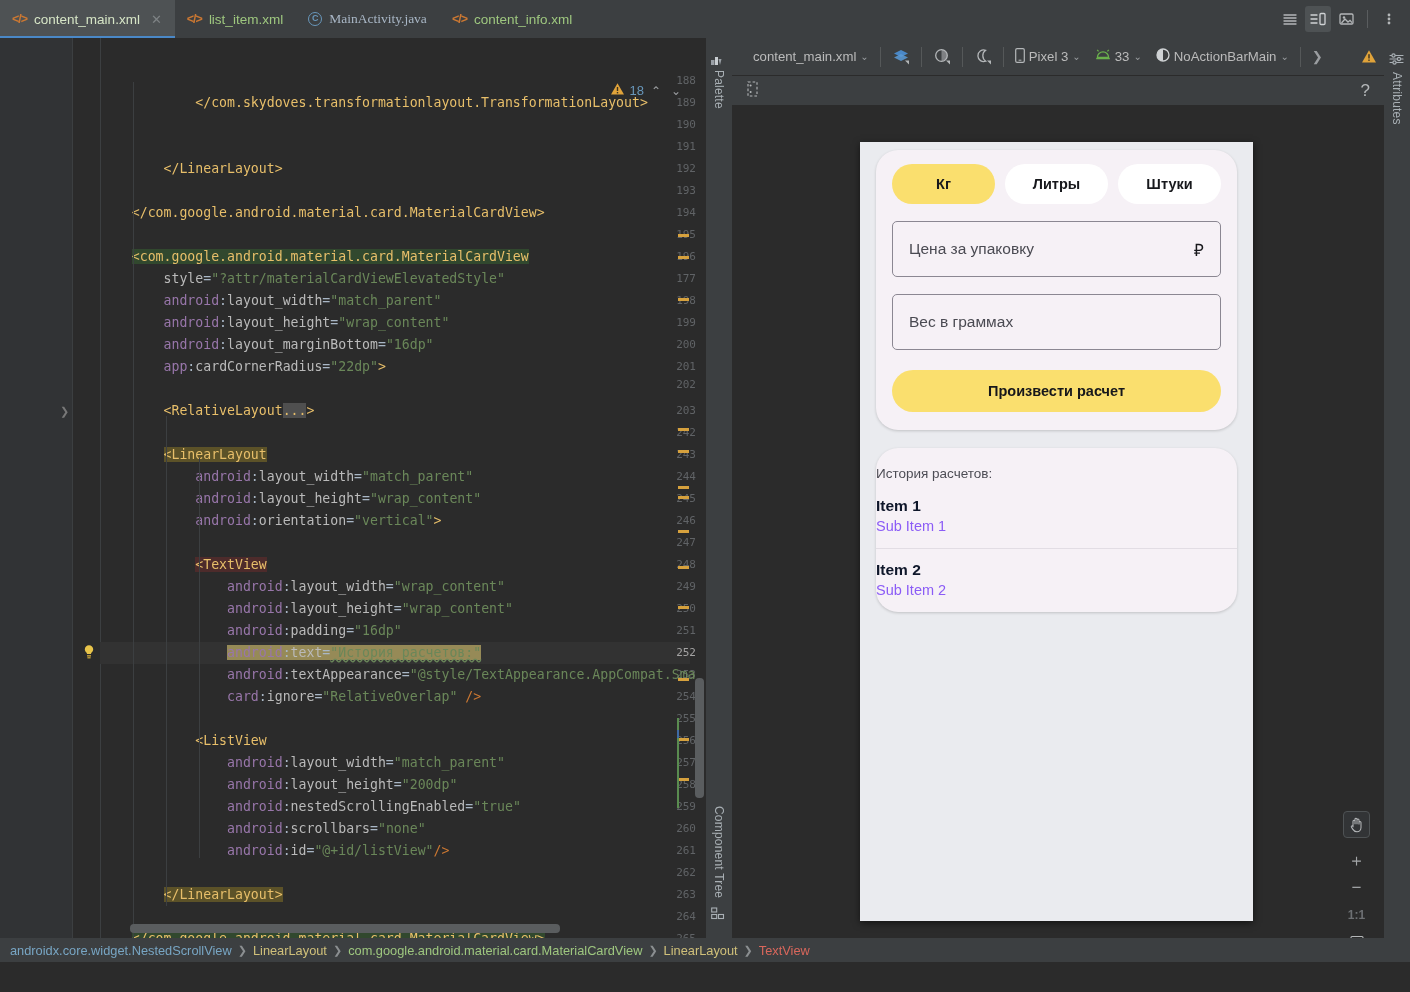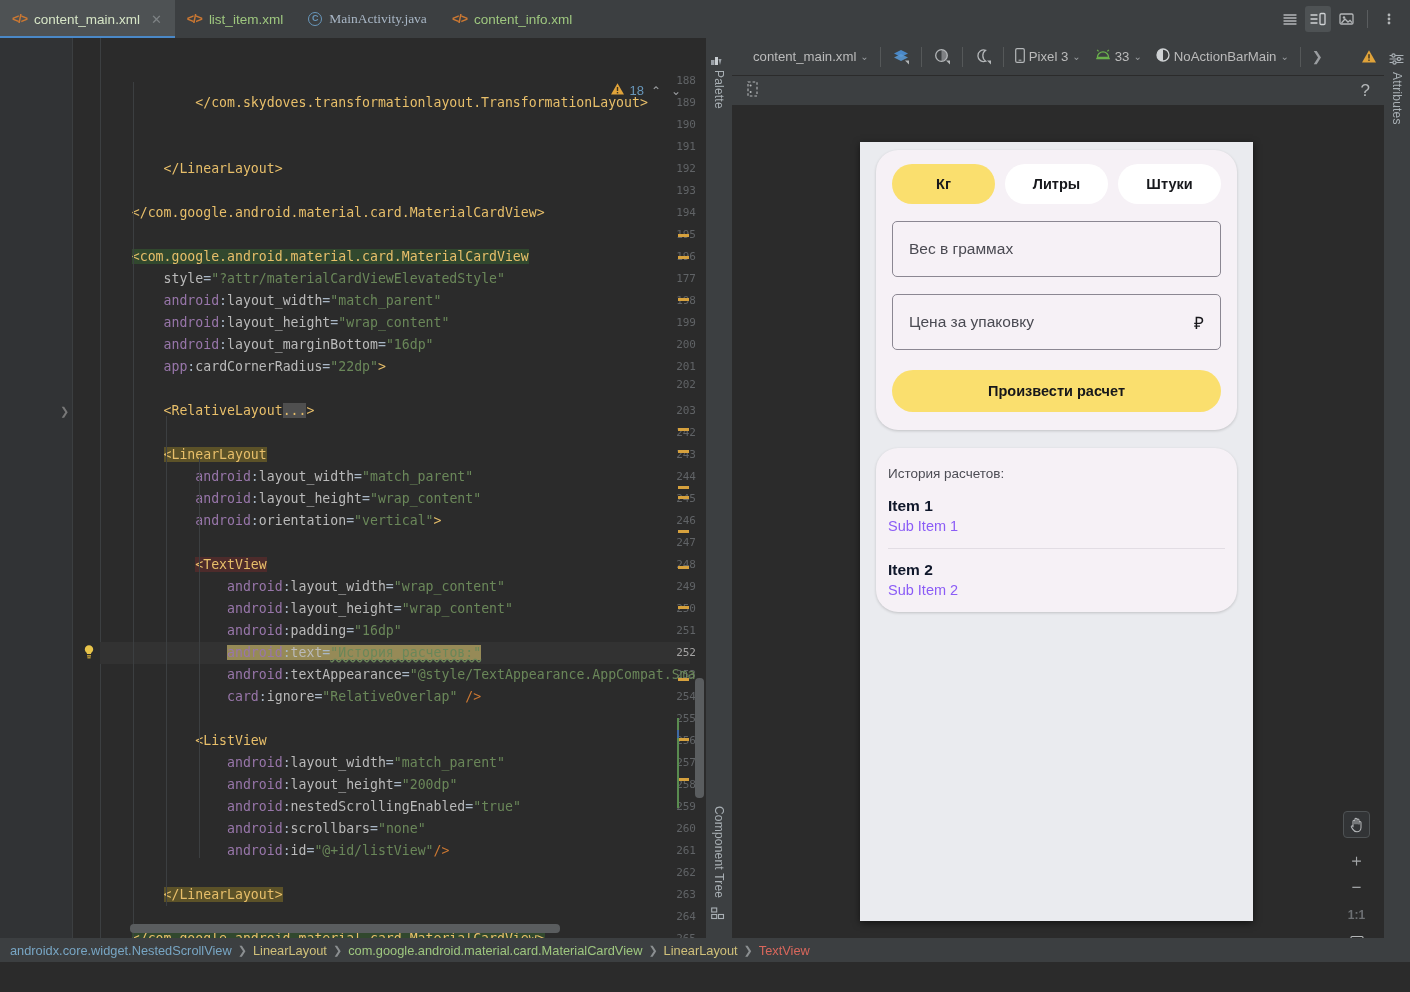--- a/index.html
+++ b/index.html
@@ -185,21 +185,21 @@
     margin-top: 17px; height: 56px; border: 1px solid #8b8792; border-radius: 5px;
     display: flex; align-items: center; padding: 0 16px;
     font-size: 15.5px; color: #4a4a52;
   }
   .field .rub { margin-left: auto; font-size: 17px; color: #18181c; font-weight: 500; }
   .calcbtn {
     margin-top: 20px; height: 42px; border-radius: 21px; background: #fadf6e;
     display: flex; align-items: center; justify-content: center;
     font-size: 14.5px; font-weight: bold; color: #16171b;
   }
-  .card2 { margin-top: 18px; padding: 18px 12px 0; }
+  .card2 { margin-top: 18px; padding: 18px 0 0; }
   .histlabel { font-size: 13.5px; color: #4d4d55; }
   .listitem { padding: 12px 0 14px; }
   .listitem + .listitem { border-top: 1px solid #e2dde4; }
   .li-title { font-size: 15.5px; font-weight: bold; color: #0f172a; }
   .li-sub { font-size: 14.5px; color: #8b5cf6; margin-top: 3px; }
 
   
   .zoomctl {
     position: absolute; right: 14px; display: flex; flex-direction: column;
     align-items: center;
@@ -593,26 +593,26 @@
       <div class="phone">
 
         <div class="card card1">
           <div class="segs">
             <div class="seg active">Кг</div>
             <div class="seg">Литры</div>
             <div class="seg">Штуки</div>
           </div>
 
           <div class="field">
-            <span>Вес в граммах</span>
-          </div>
-
-          <div class="field">
             <span>Цена за упаковку</span>
             <span class="rub">₽</span>
+          </div>
+
+          <div class="field">
+            <span>Вес в граммах</span>
           </div>
 
           <div class="calcbtn">Произвести расчет</div>
         </div>
 
         <div class="card card2">
           <div class="histlabel">История расчетов:</div>
 
           <div class="listitem" style="padding-top:16px;">
             <div class="li-title">Item 1</div>

